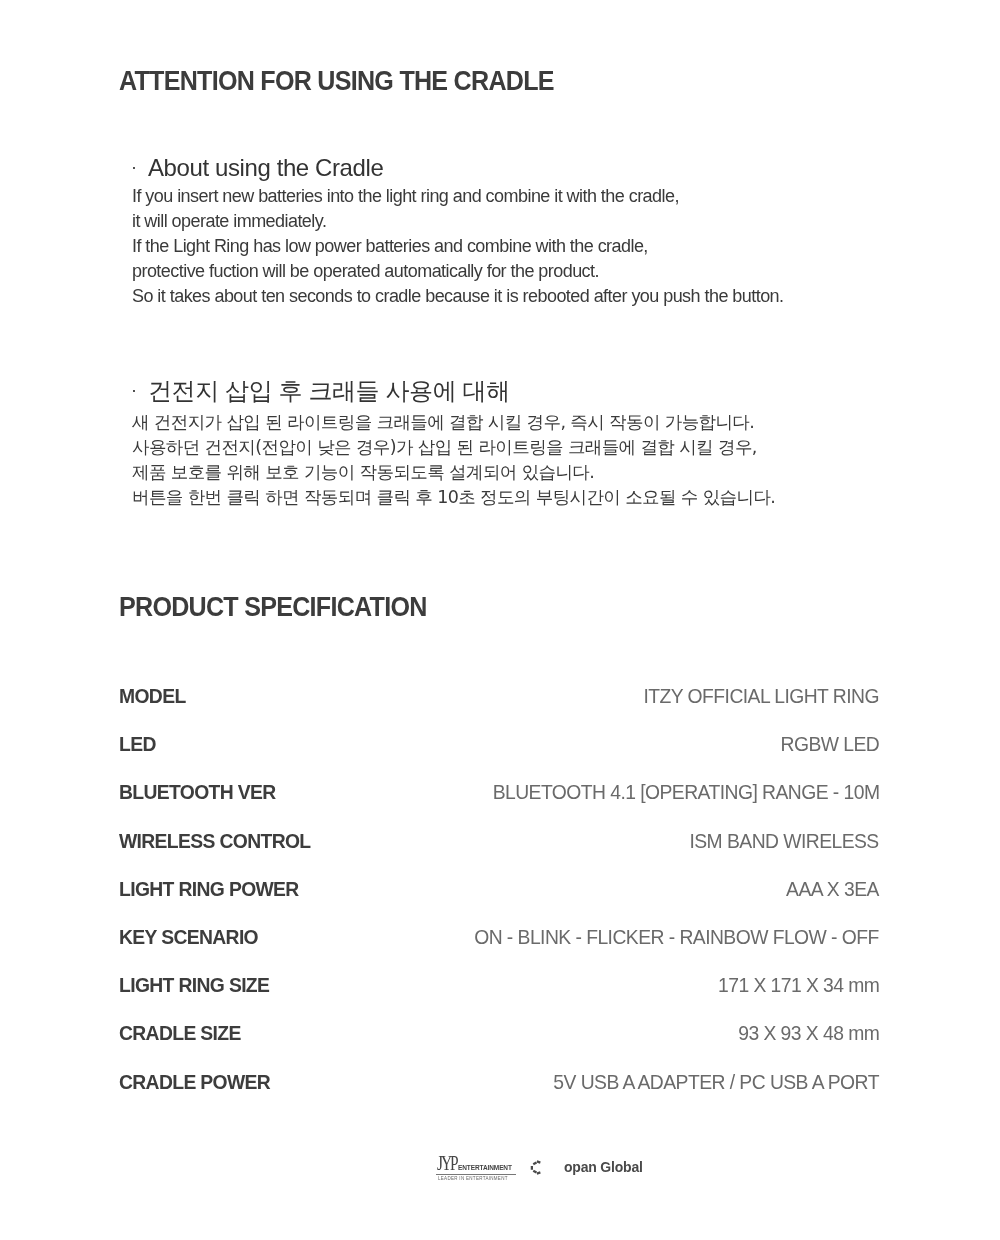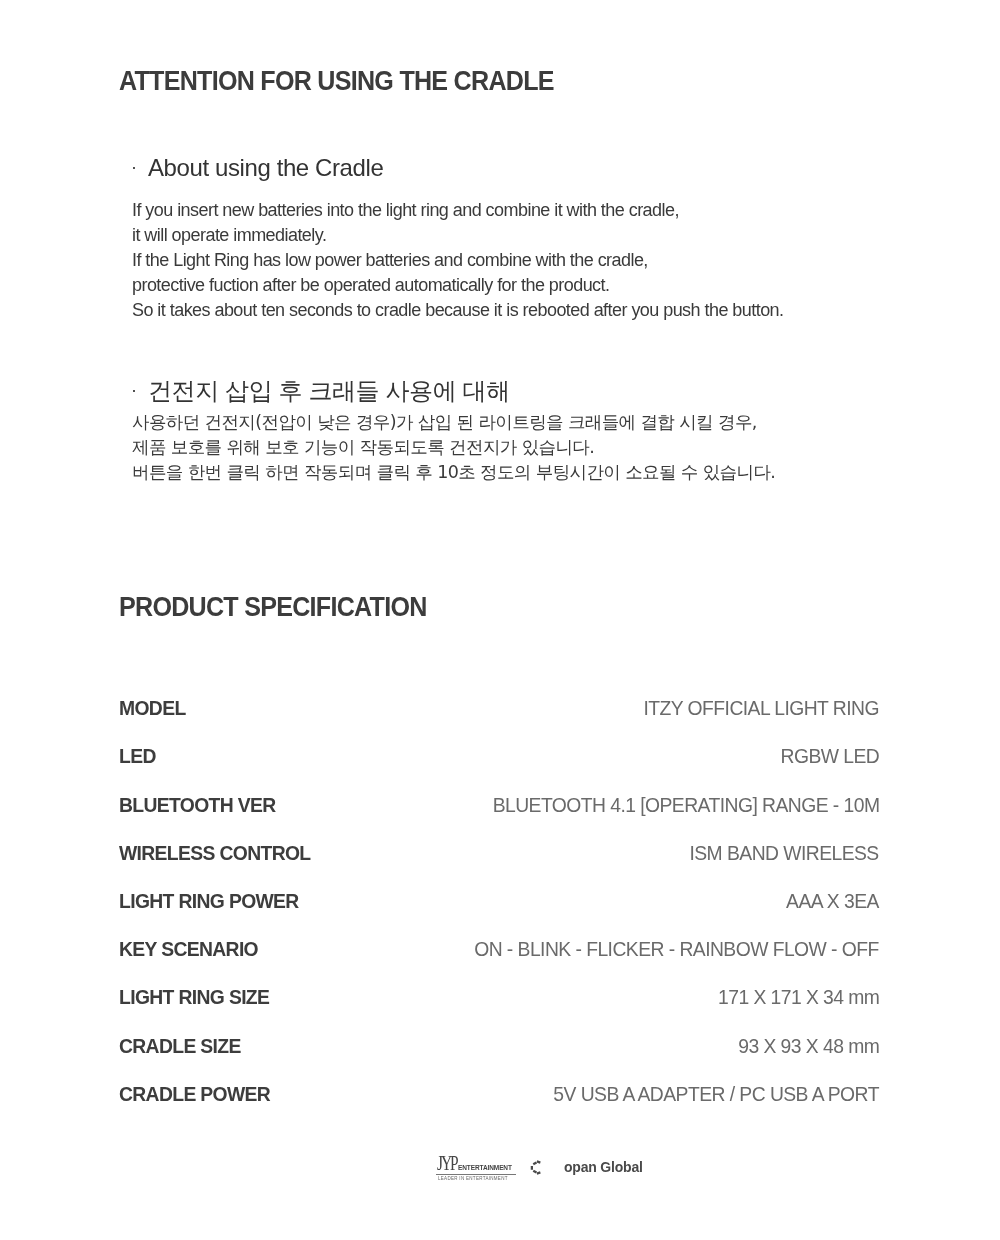--- a/index.html
+++ b/index.html
@@ -69,21 +69,21 @@
     }
     .spec-table {
       position: absolute;
       left: 119px;
       top: 672px;
       width: 760px;
     }
     .spec-row {
       display: flex;
       justify-content: space-between;
-      align-items: flex-end;
+      align-items: center;
       height: 48.2px;
     }
     .spec-label {
       font-size: 21px;
       font-weight: 700;
       color: #3d3d3d;
       letter-spacing: -0.7px;
       transform: scaleX(0.92);
       transform-origin: left center;
       white-space: nowrap;
@@ -167,35 +167,36 @@
 <body>
 
 <div class="page">
 
   <h1 class="section-title" style="top:66px;">ATTENTION FOR USING THE CRADLE</h1>
 
   <h2 class="sub-heading" style="top:142px;">
     <span class="bullet">·</span><span>About using the Cradle</span>
   </h2>
 
-  <p class="paragraph" style="top:198px;">
+  <p class="paragraph" style="top:184px;">
     <span class="line">If you insert new batteries into the light ring and combine it with the cradle,</span>
     <span class="line">it will operate immediately.</span>
     <span class="line">If the Light Ring has low power batteries and combine with the cradle,</span>
-    <span class="line">protective fuction after be operated automatically for the product.</span>
+    <span class="line">protective fuction will be operated automatically for the product.</span>
     <span class="line">So it takes about ten seconds to cradle because it is rebooted after you push the button.</span>
   </p>
 
   <h2 class="sub-heading" style="top:363px;">
     <span class="bullet">·</span><span>건전지 삽입 후 크래들 사용에 대해</span>
   </h2>
 
   <p class="paragraph ko" style="top:410px;">
+    <span class="line">새 건전지가 삽입 된 라이트링을 크래들에 결합 시킬 경우, 즉시 작동이 가능합니다.</span>
     <span class="line">사용하던 건전지(전압이 낮은 경우)가 삽입 된 라이트링을 크래들에 결합 시킬 경우,</span>
-    <span class="line">제품 보호를 위해 보호 기능이 작동되도록 건전지가 있습니다.</span>
+    <span class="line">제품 보호를 위해 보호 기능이 작동되도록 설계되어 있습니다.</span>
     <span class="line">버튼을 한번 클릭 하면 작동되며 클릭 후 10초 정도의 부팅시간이 소요될 수 있습니다.</span>
   </p>
 
   <h1 class="section-title" style="top:592px;">PRODUCT SPECIFICATION</h1>
 
   <div class="spec-table">
     <div class="spec-row">
       <span class="spec-label">MODEL</span>
       <span class="spec-value">ITZY OFFICIAL LIGHT RING</span>
     </div>

